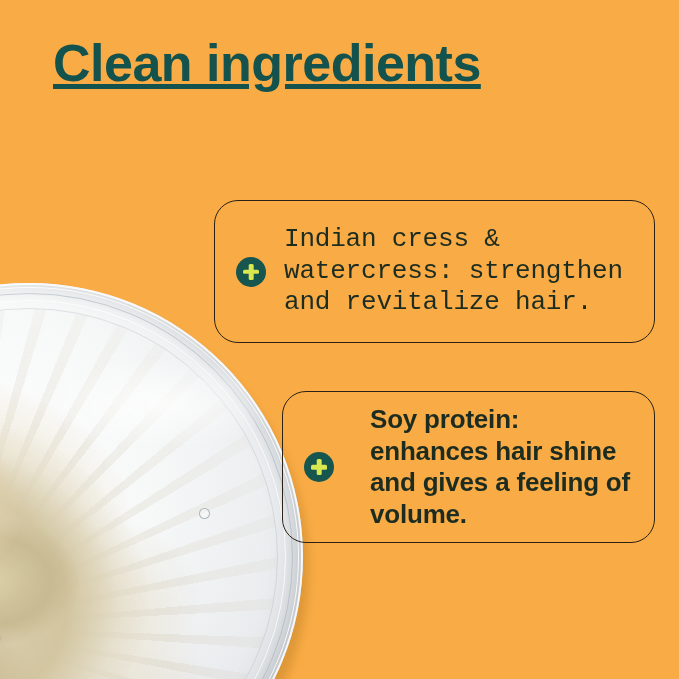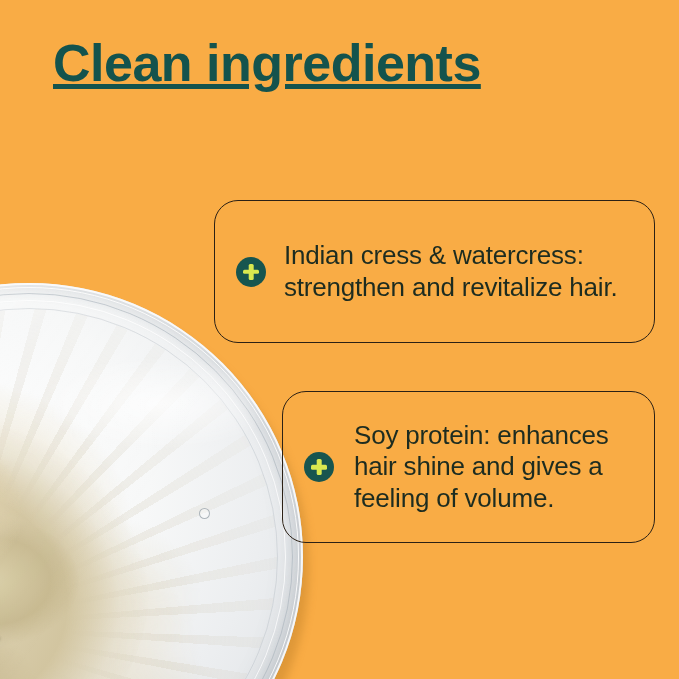--- a/index.html
+++ b/index.html
@@ -159,21 +159,21 @@
   
   .card {
     position: absolute;
     box-sizing: border-box;
     border: 1.6px solid #2c2115;
     border-radius: 24px;
     background: transparent;
     display: flex;
     align-items: center;
   }
-  #card-0 { left: 214px; top: 200px;  width: 441px; height: 143px; }
+  #card-0 { left: 214px; top: 200px;  width: 441px; height: 143px; font-family: Liberation Mono, monospace; }
   #card-1 { left: 282px; top: 391px;  width: 373px; height: 152px; }
 
   .badge {
     flex: 0 0 auto;
     width: 30px;
     height: 30px;
     border-radius: 50%;
     background: #17554f;
     margin-left: 21px;
     position: relative;
@@ -197,21 +197,21 @@
   }
 
   .card-text {
     flex: 1 1 auto;
     margin: 0 14px 0 18px;
     font-size: 26px;
     line-height: 31.5px;
     color: #1d2c20;
     letter-spacing: -0.2px;
   }
-  #card-1 .card-text { margin-left: 20px; }
+  #card-1 .card-text { margin-left: 36px; font-weight: bold; }
 </style>
 </head>
 <body>
 
 <div id="stage">
 
   <h1 class="page-title">Clean ingredients</h1>
 
   <div class="dish-wrap">
     <div class="dish-shadow"></div>

